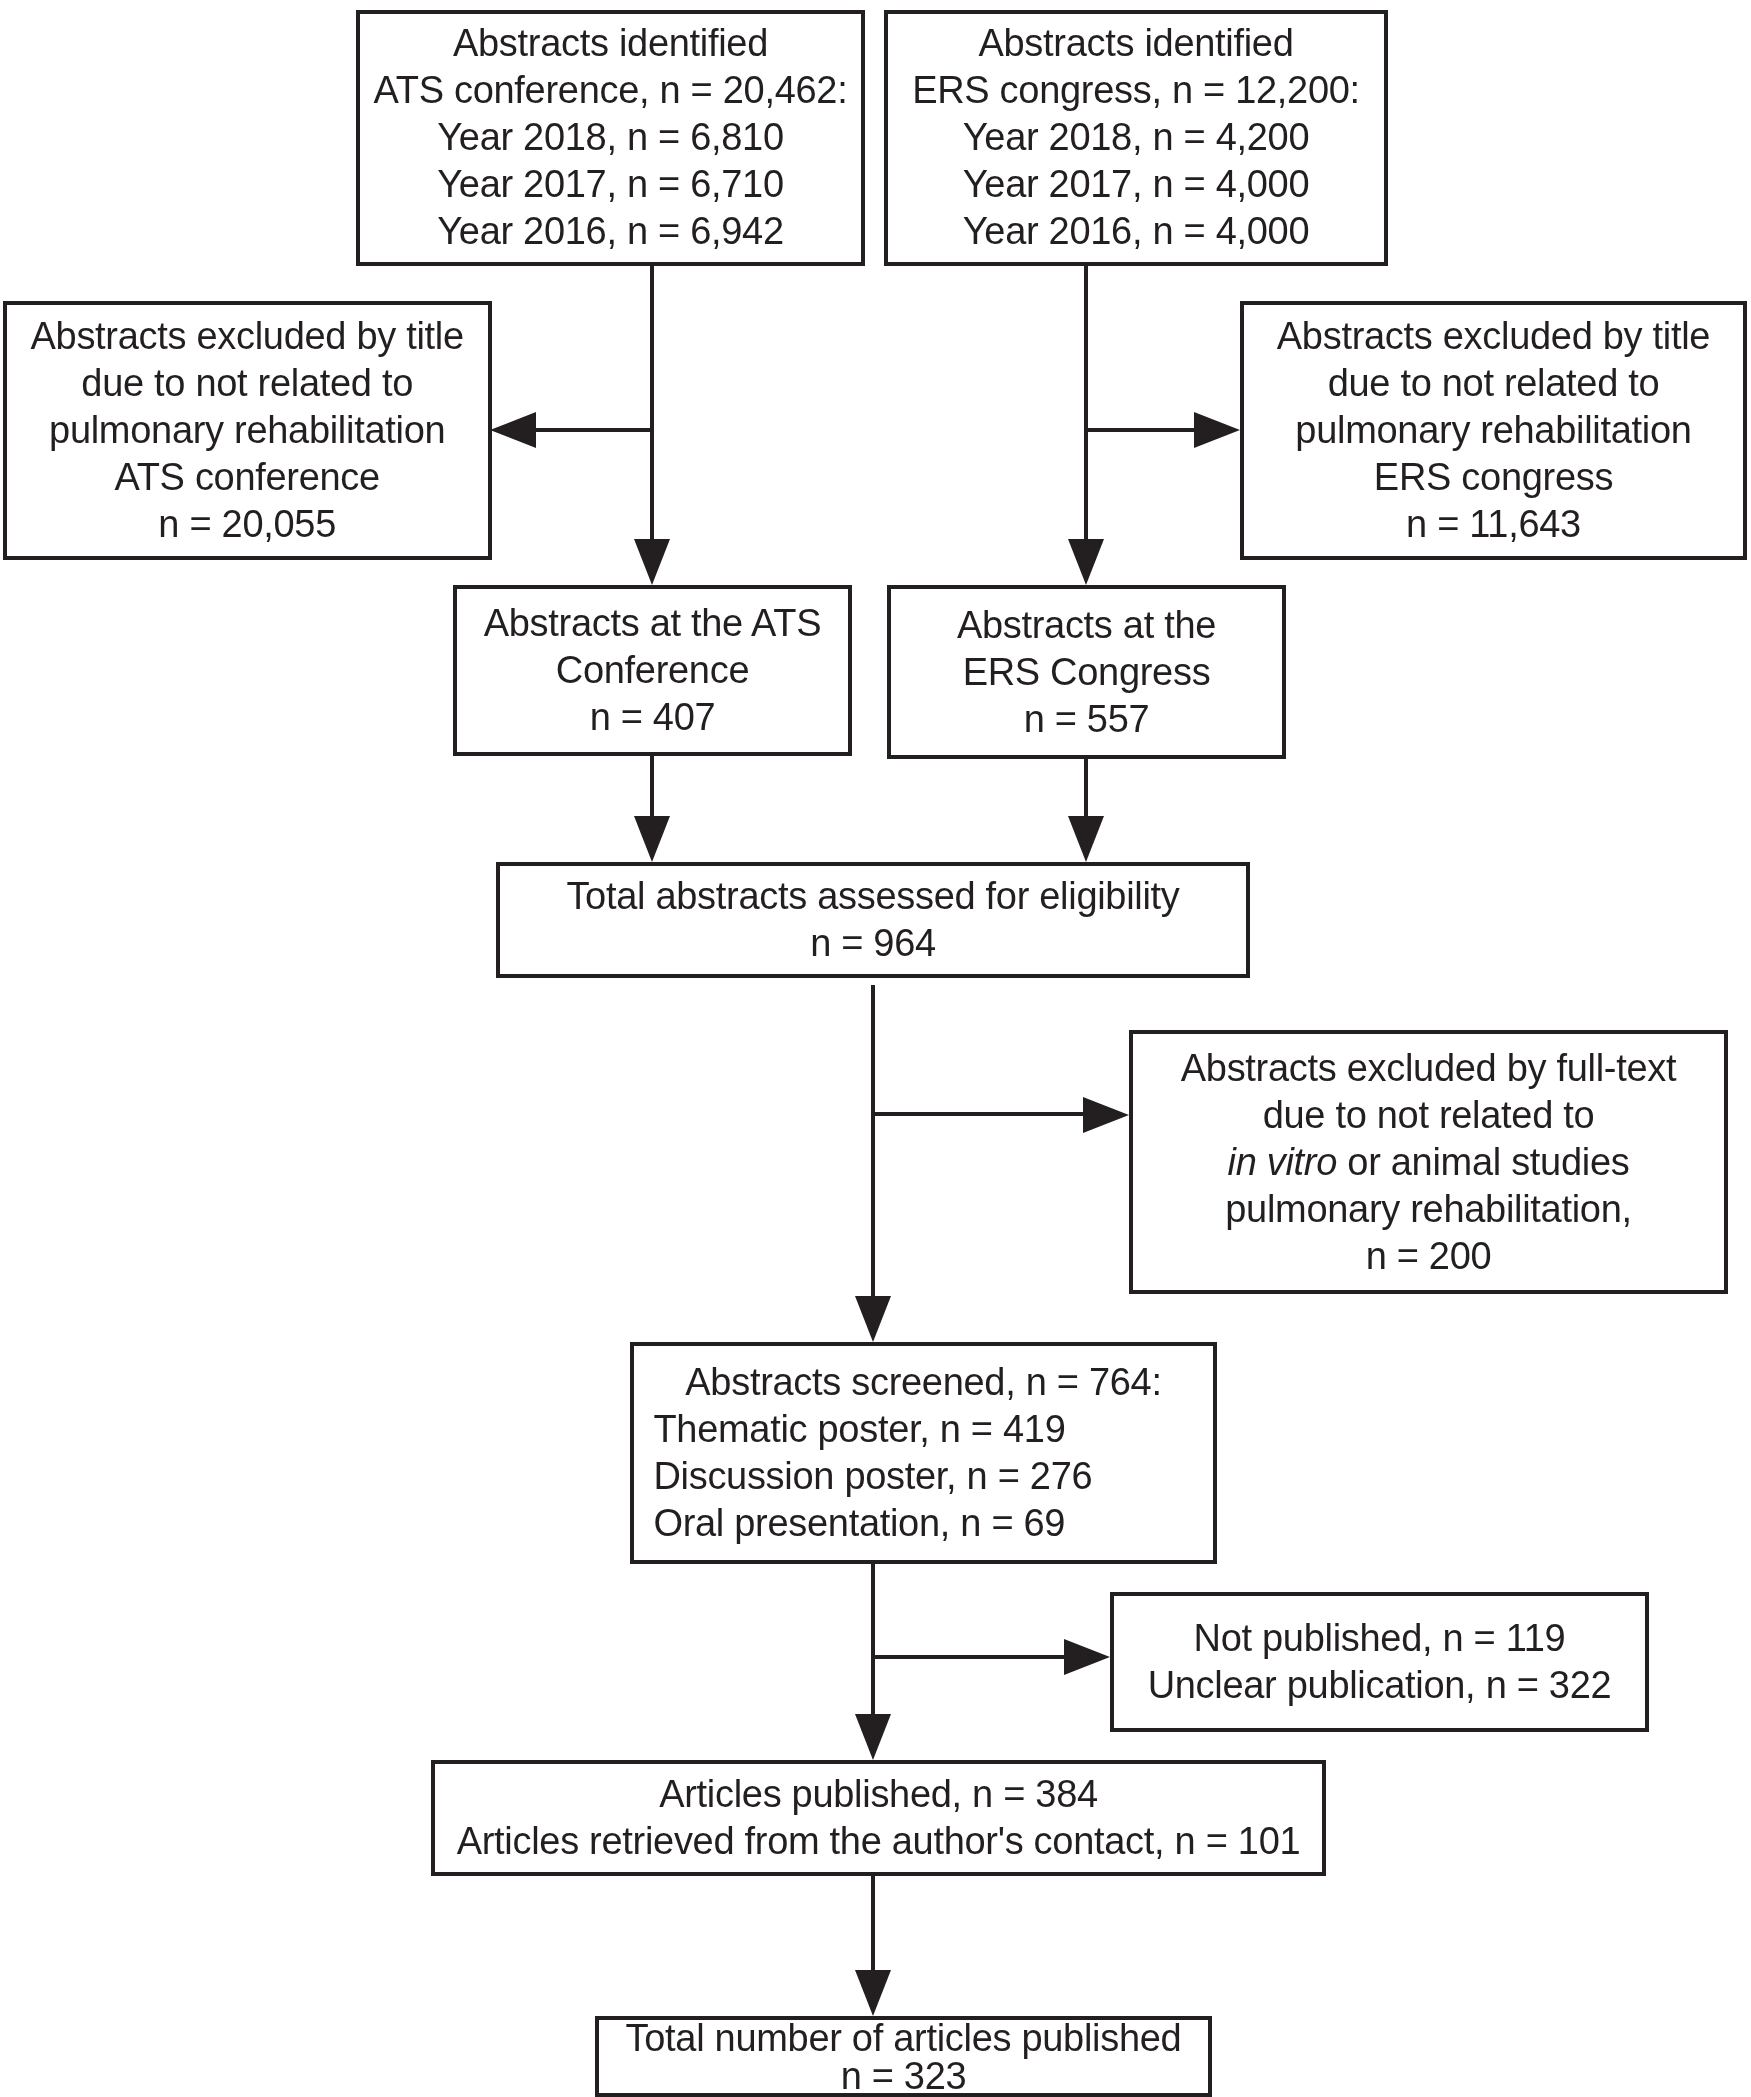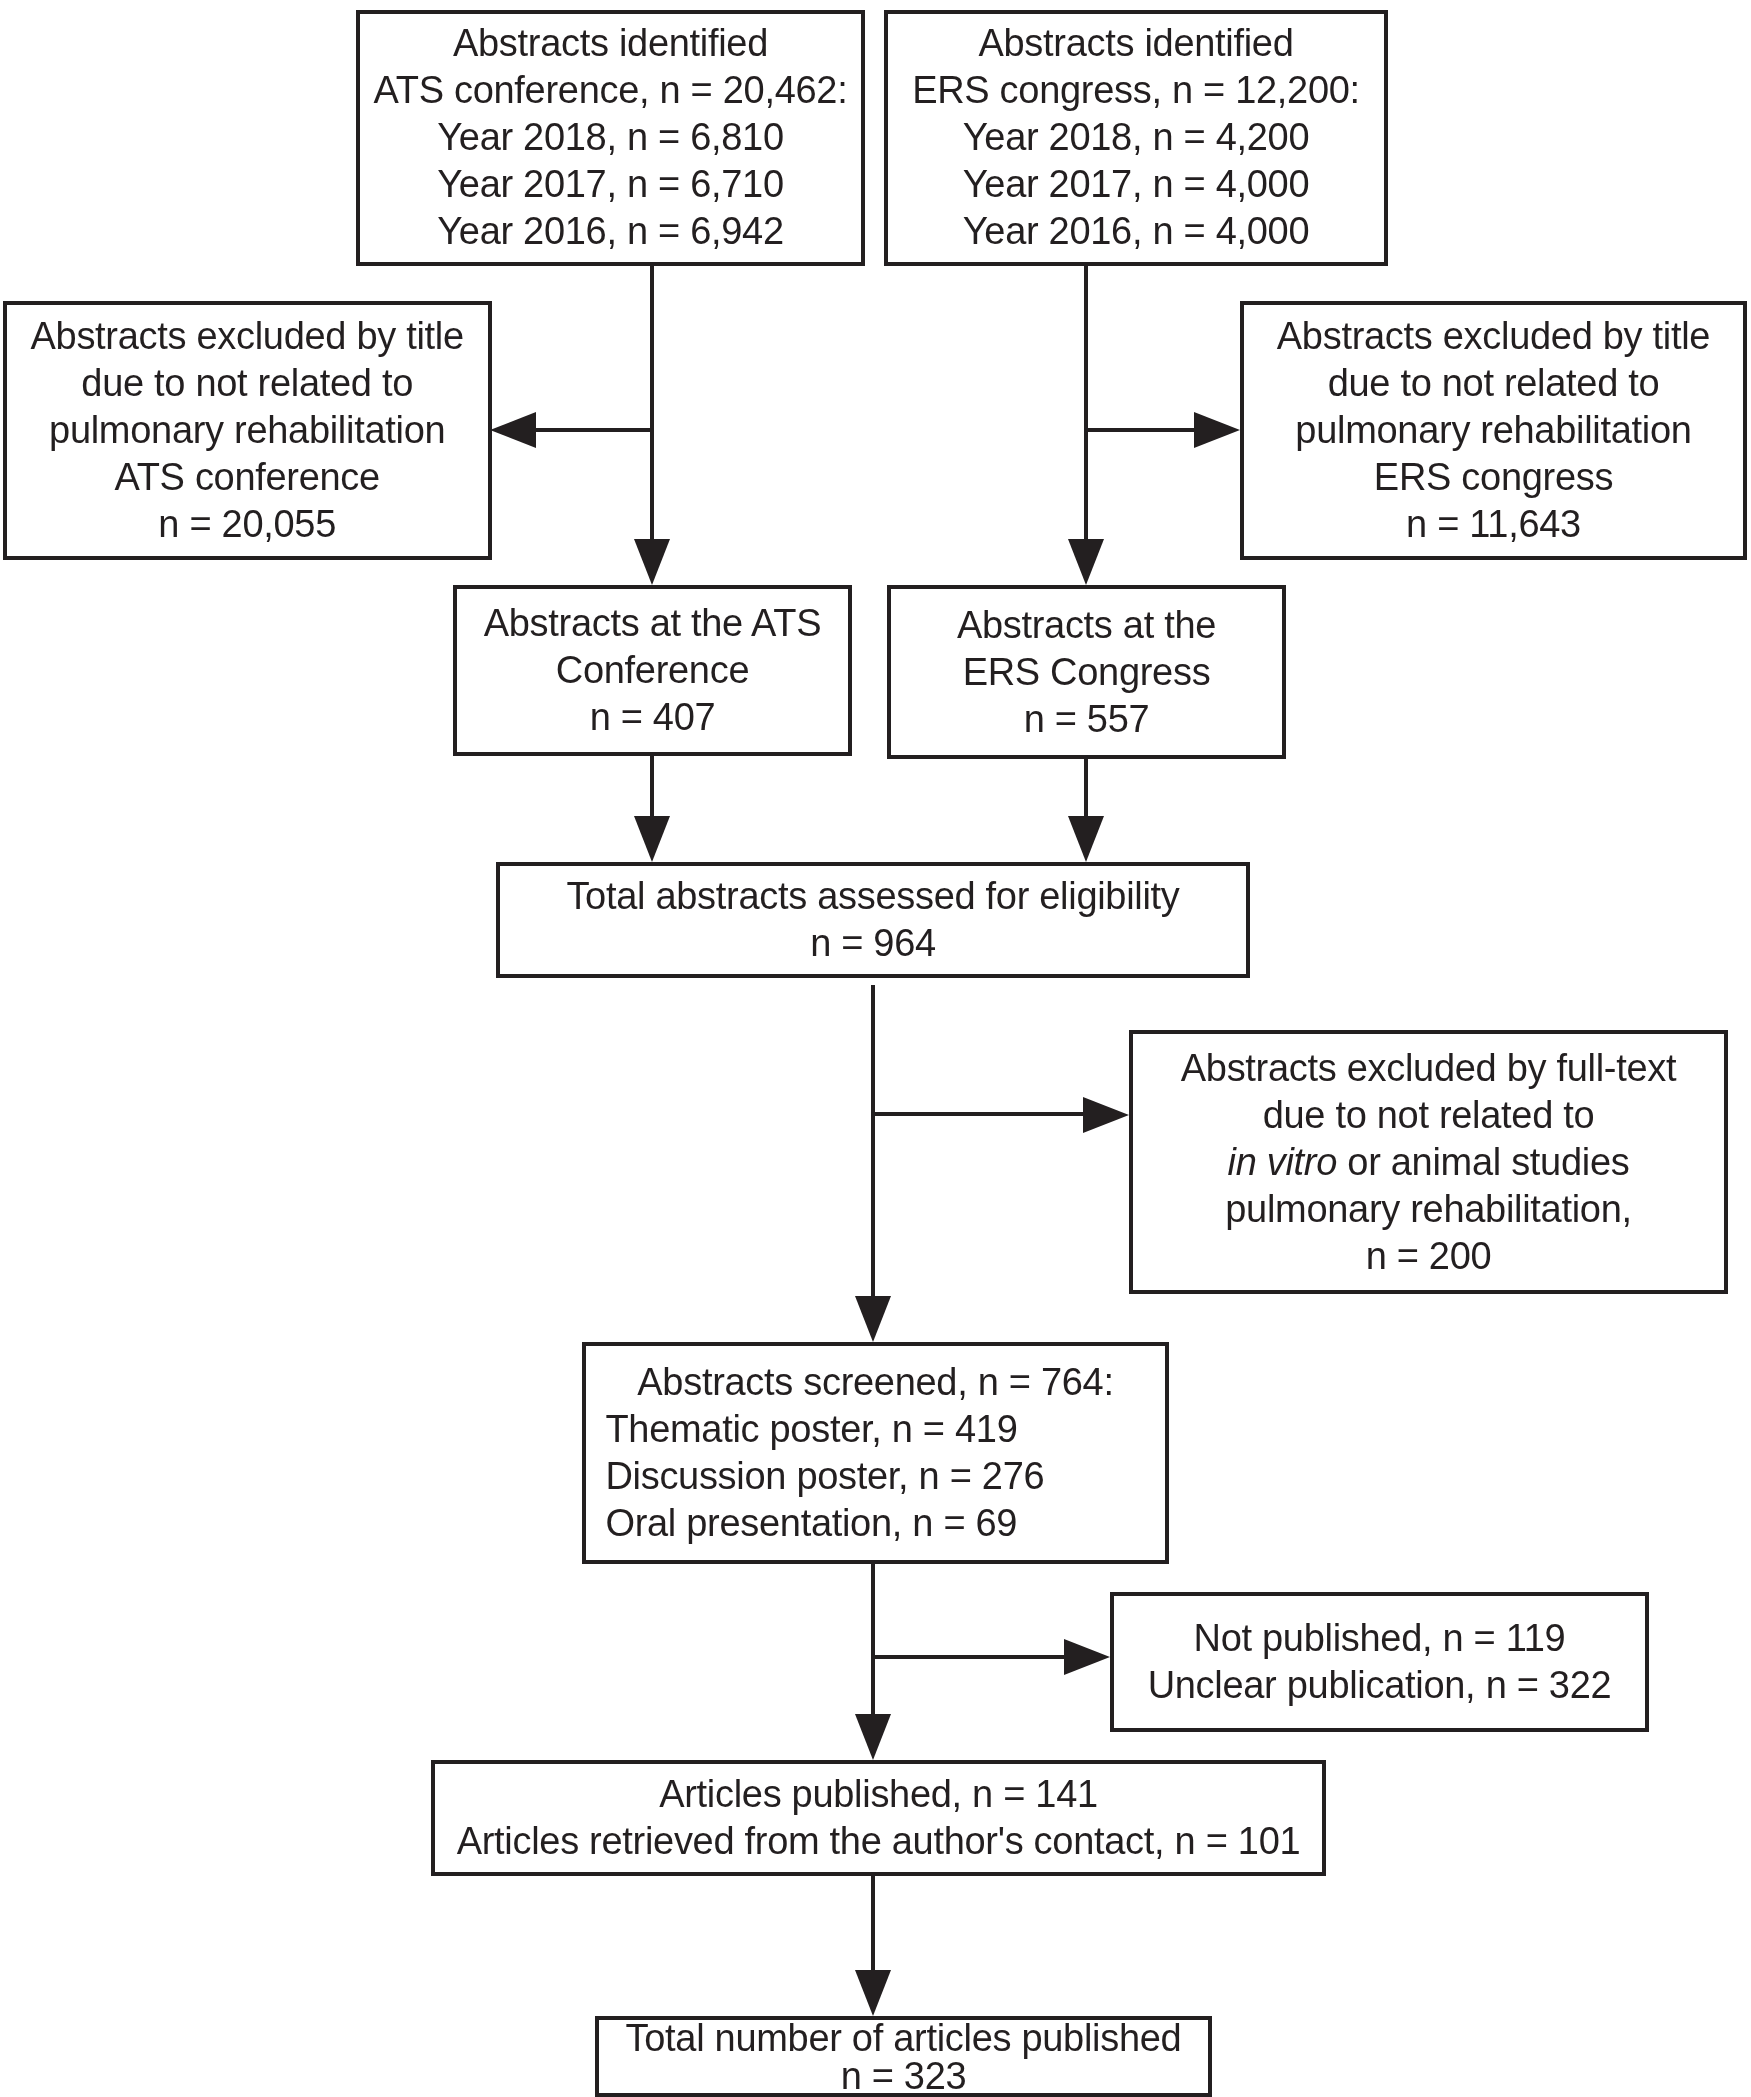--- a/index.html
+++ b/index.html
@@ -22,20 +22,21 @@
     align-items: center;
     text-align: center;
     font-size: 38px;
     line-height: 47px;
     letter-spacing: -0.3px;
   }
   .box--screened {
     align-items: stretch;
     text-align: left;
     padding: 0 19.4px;
+    margin-left: 48px;
   }
   .box--screened .center { text-align: center; }
   .box--tight { line-height: 38px; }
   .vline, .hline { position: absolute; background: #231f20; }
   .vline { width: 4.3px; }
   .hline { height: 4.3px; }
   .arr { position: absolute; width: 0; height: 0; }
   .arr-down  { border-left: 18px solid transparent; border-right: 18px solid transparent; border-top: 46px solid #231f20; }
   .arr-left  { border-top: 18px solid transparent; border-bottom: 18px solid transparent; border-right: 46px solid #231f20; }
   .arr-right { border-top: 18px solid transparent; border-bottom: 18px solid transparent; border-left: 46px solid #231f20; }
@@ -109,21 +110,21 @@
     <div>Discussion poster, n = 276</div>
     <div>Oral presentation, n = 69</div>
   </div>
 
   <div class="box" style="left:1110px; top:1592px; width:539px; height:140px;">
     <div>Not published, n = 119</div>
     <div>Unclear publication, n = 322</div>
   </div>
 
   <div class="box" style="left:431px; top:1760px; width:895px; height:116px;">
-    <div>Articles published, n = 141</div>
+    <div>Articles published, n = 384</div>
     <div>Articles retrieved from the author's contact, n = 101</div>
   </div>
 
   <div class="box box--tight" style="left:595px; top:2016px; width:617px; height:81px;">
     <div>Total number of articles published</div>
     <div>n = 323</div>
   </div>
 
   <div class="vline" style="left:650px; top:264px; height:279px;"></div>
   <div class="arr arr-down" style="left:634px; top:539px;"></div>

